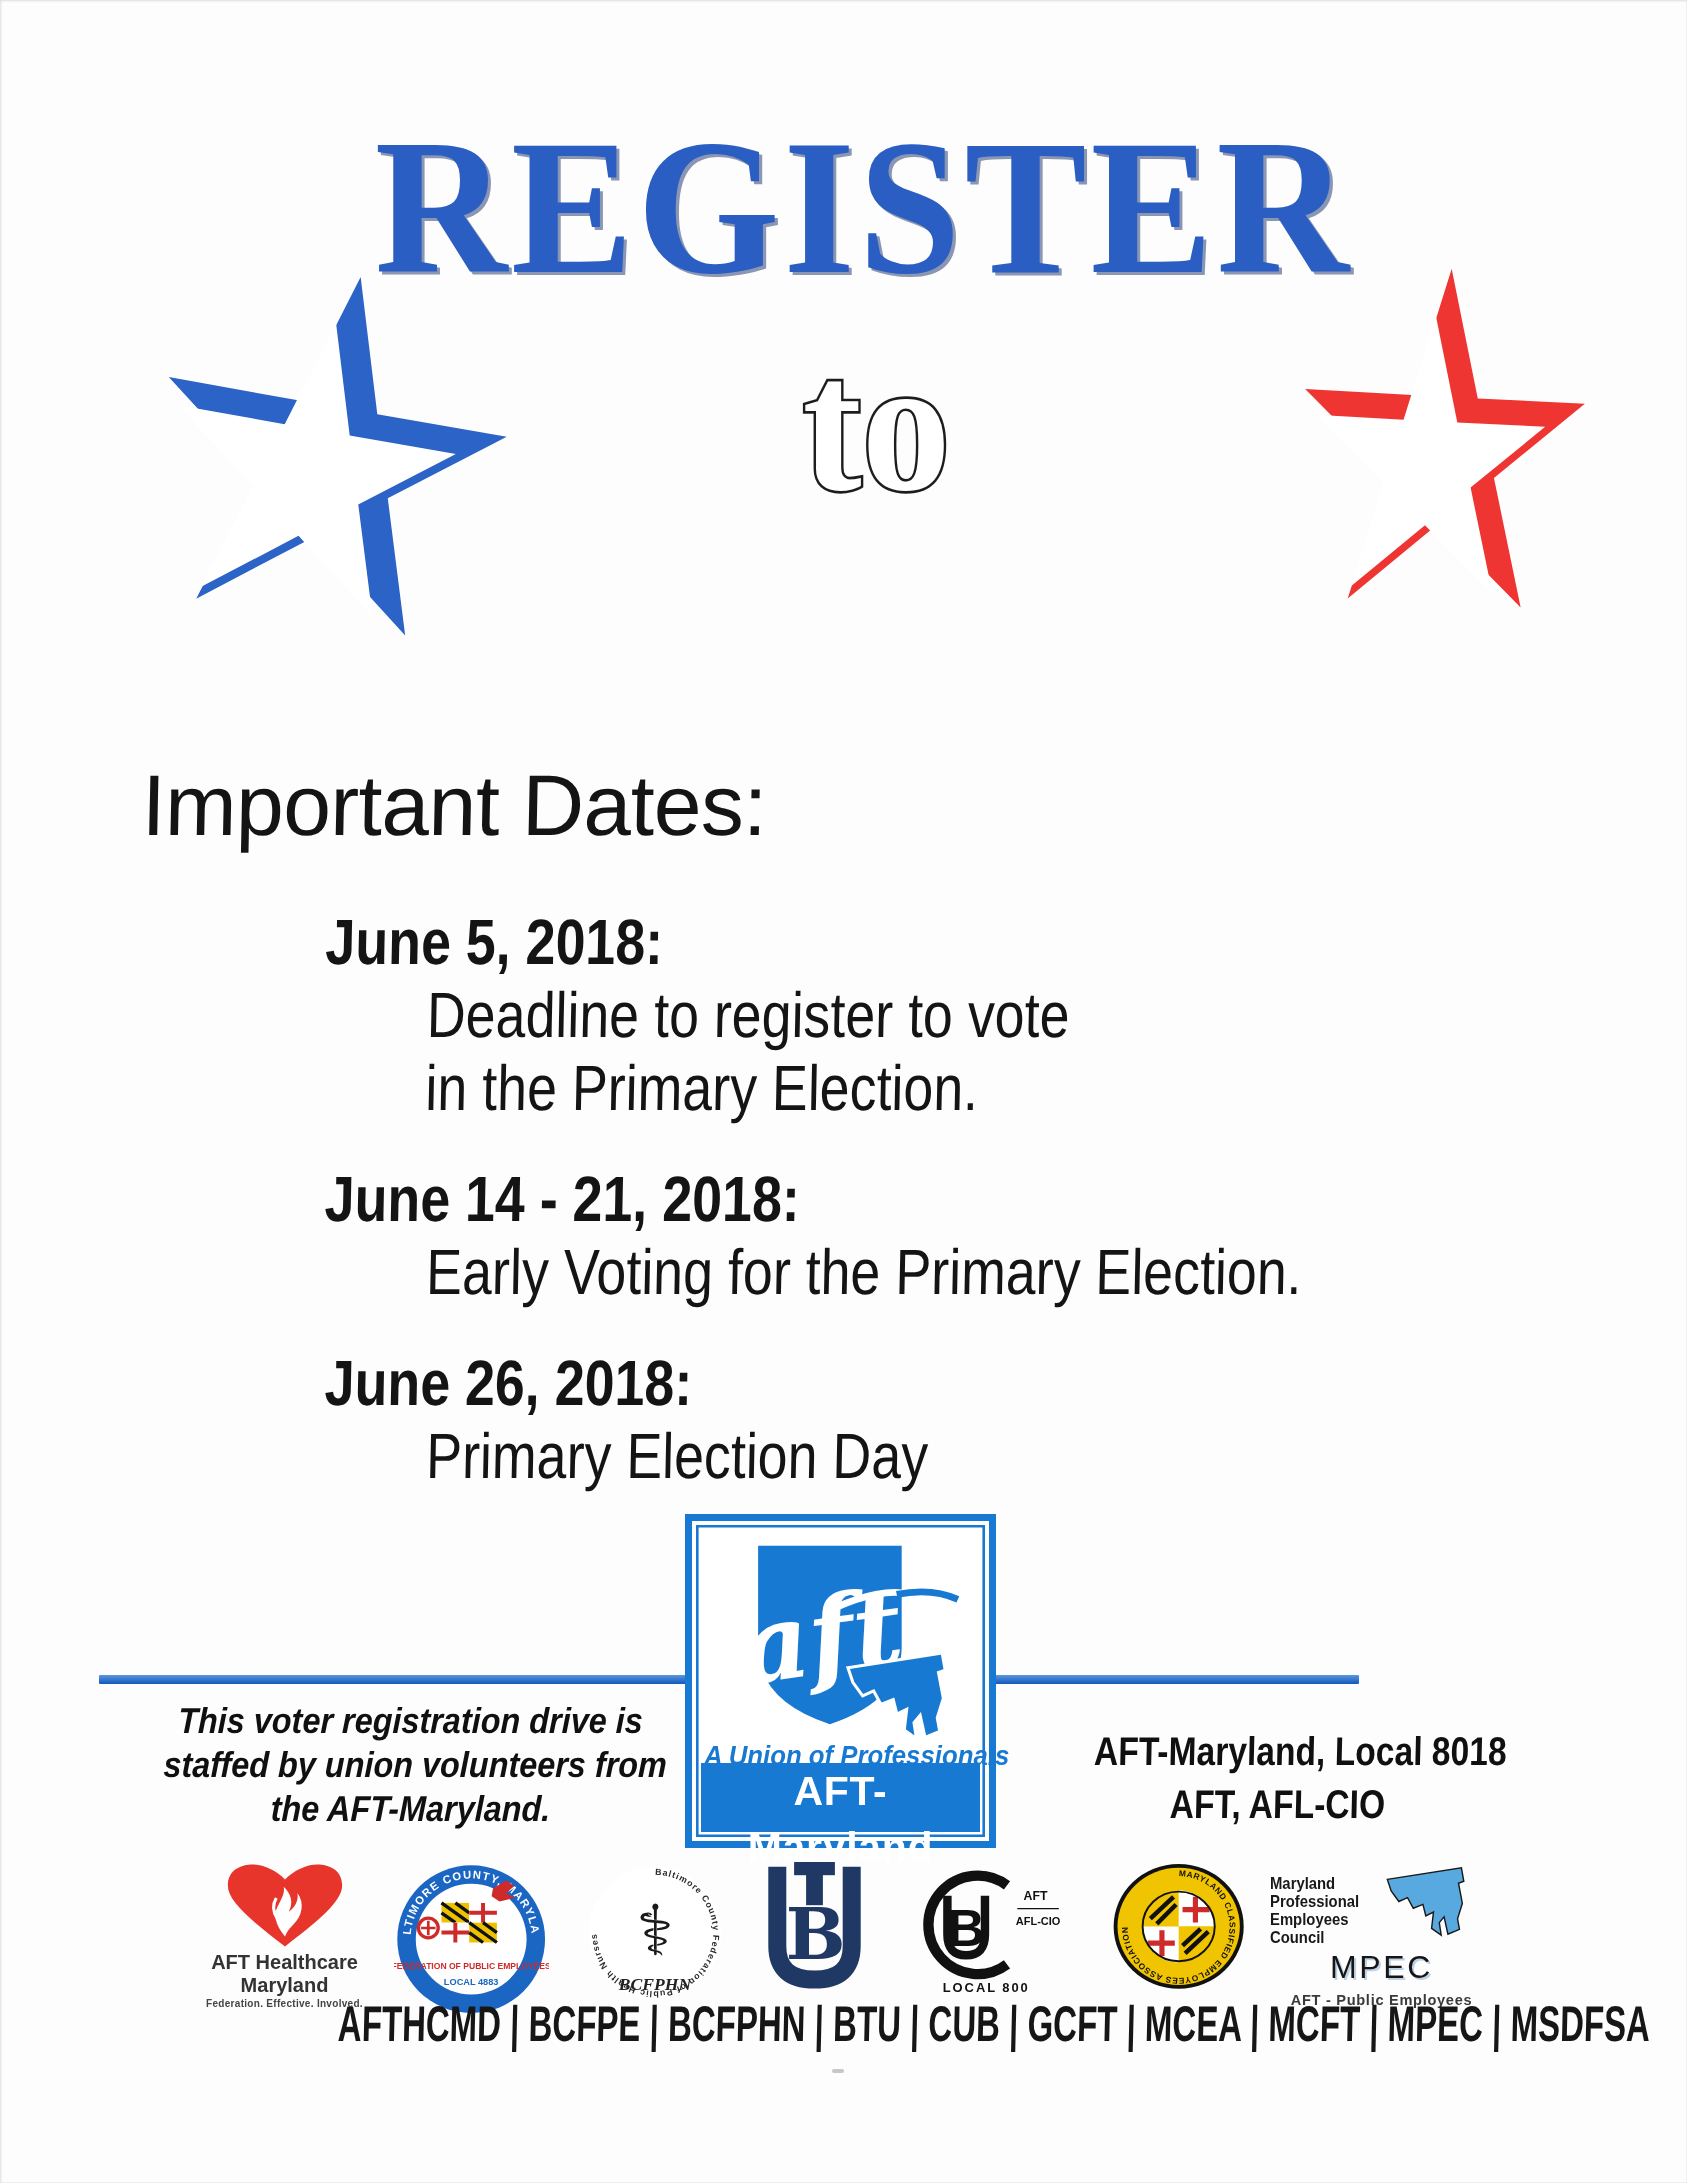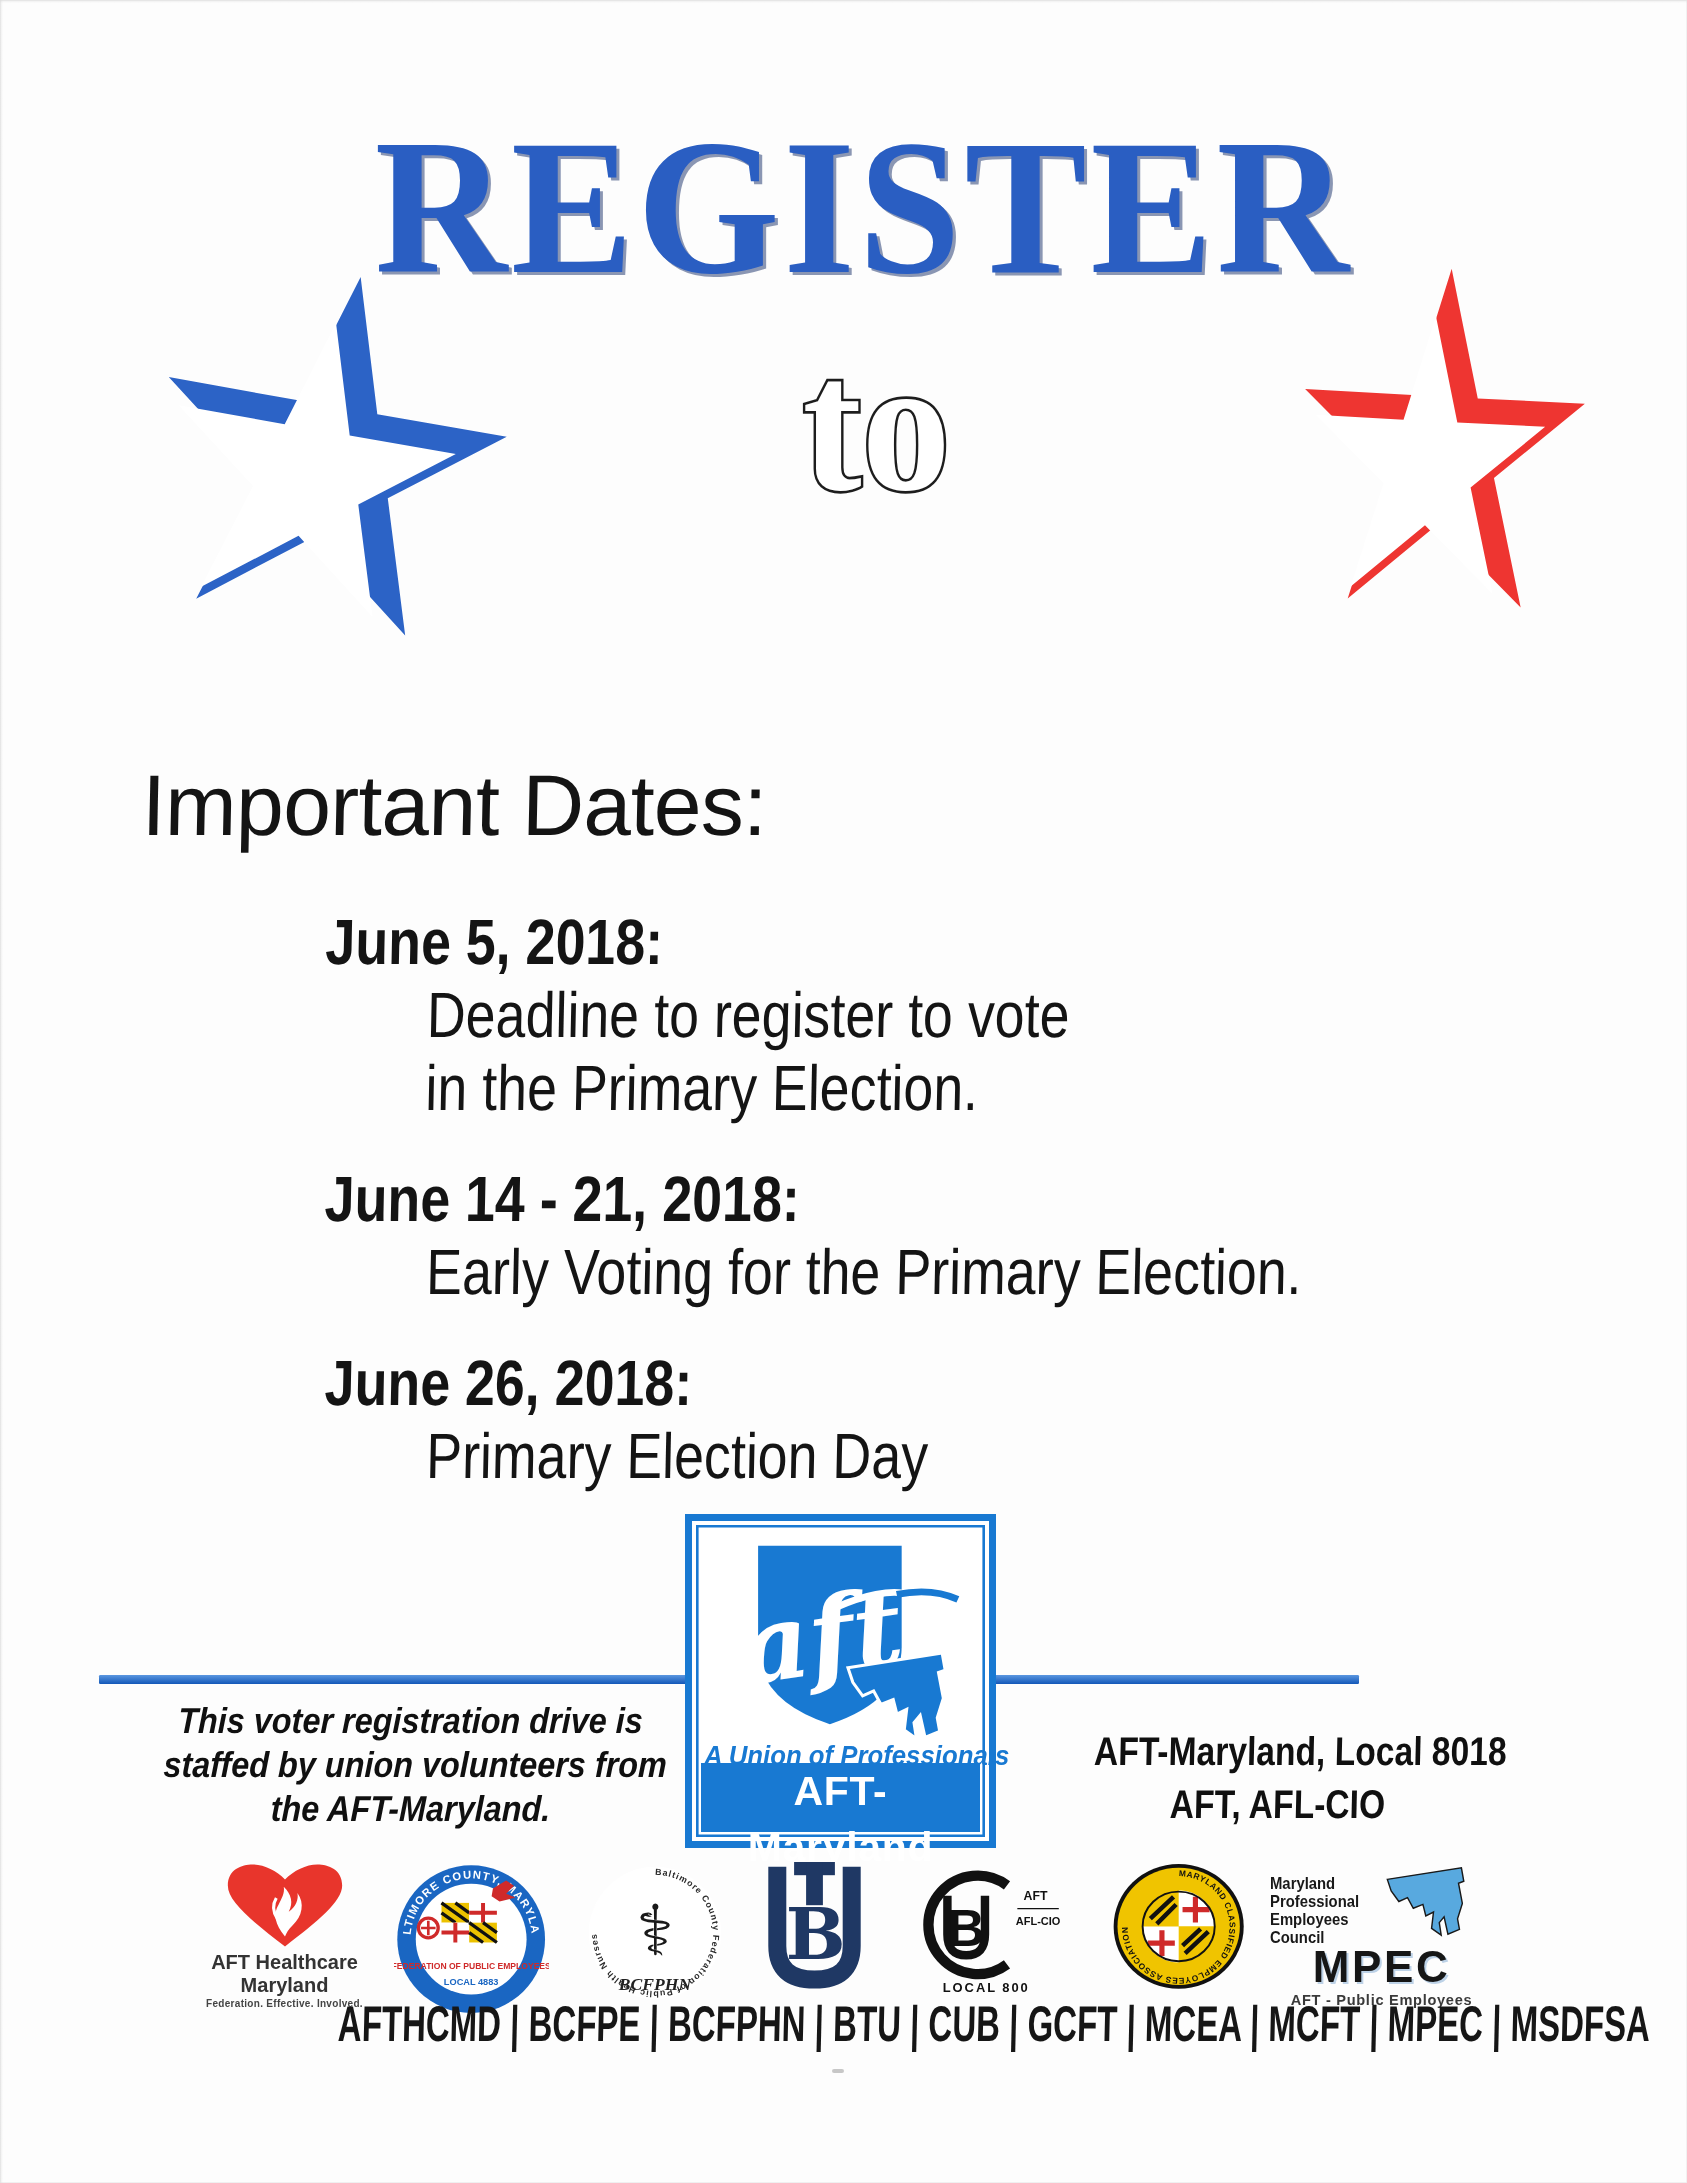--- a/index.html
+++ b/index.html
@@ -78,21 +78,21 @@
   .afthcmd .tg{font-size:10px;font-weight:700;color:#444;margin-top:2px;letter-spacing:0.3px;}
   .bcfpe{left:392px;width:159px;}
   .bcfphn{left:582px;width:146px;}
   .btu{left:756px;width:116px;}
   .cub{left:905px;width:169px;}
   .mcea{left:1106px;width:146px;}
   .mpec{left:1269px;width:225px;}
   .mpec-row{display:flex;align-items:flex-start;justify-content:center;gap:5.3px;}
   .mpec-col{text-align:left;font-size:16.5px;font-weight:700;line-height:18px;color:#191919;
     transform:scaleX(.9);transform-origin:left;padding-top:12px;}
-  .mpec-abbr{font-size:44px;font-weight:700;letter-spacing:2.6px;color:#161616;line-height:42px;
+  .mpec-abbr{font-size:32px;font-weight:400;letter-spacing:2.6px;color:#161616;line-height:42px;
     text-shadow:2px 2px 0 rgba(70,130,190,.35);}
   .mpec-tag{font-size:14.6px;font-weight:700;color:#3a3a3a;margin-top:4px;letter-spacing:0.7px;}
 
   
   .acronyms{position:absolute;left:0;top:1997px;width:1687px;text-align:center;}
   .acronyms span{display:inline-block;font-size:50px;font-weight:700;color:#161616;line-height:1.1;
     transform:scaleX(.66) skewX(-2deg);transform-origin:center;white-space:nowrap;}
 
   .scan-mark{position:absolute;left:832px;top:2069px;width:12px;height:4px;background:#9a9a9a;opacity:.55;border-radius:2px;}
 </style>

